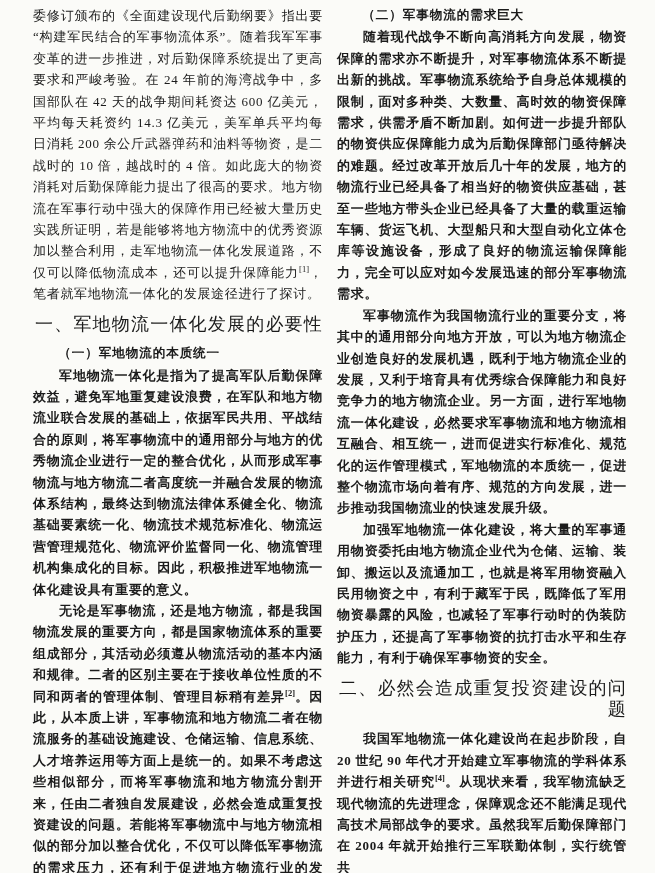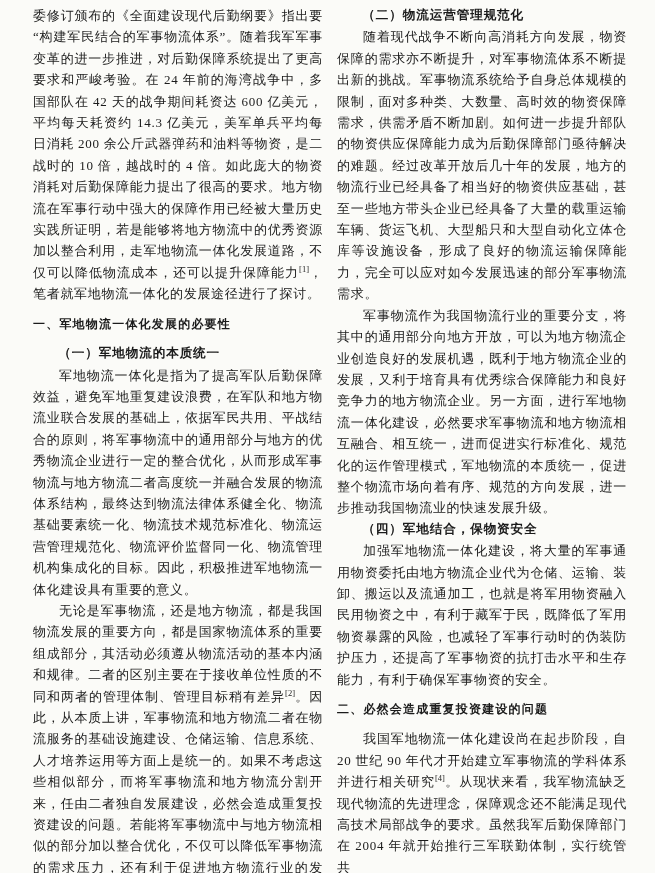--- a/index.html
+++ b/index.html
@@ -21,34 +21,34 @@
   .column {
     flex: 0 0 290px;
     width: 290px;
     font-size: 13px;
     line-height: 21.4px;
     letter-spacing: 0.7px;
     text-align: justify;
     text-justify: inter-ideograph;
   }
   .block { margin: 0; }
-  .paragraph.indent { text-indent: 2em; }
+  .paragraph.indent { text-indent: 2em; font-weight: bold; }
   .subheading {
     font-weight: bold;
     text-indent: 2em;
     font-family: "Liberation Sans", "DejaVu Sans", sans-serif;
     font-size: 12.6px;
     letter-spacing: 0.9px;
   }
   .heading {
-    font-weight: bold;
-    text-align: left;
+    font-weight: normal;
+    text-align: right;
     text-indent: 0;
     font-family: "Liberation Sans", "DejaVu Sans", sans-serif;
-    font-size: 12px;
+    font-size: 18px;
     letter-spacing: 1.2px;
     margin: 9px 0 8px 0;
   }
   sup {
     font-size: 8.5px;
     line-height: 0;
     vertical-align: super;
     letter-spacing: 0;
   }
 </style>
@@ -57,21 +57,20 @@
 
 <div class="page">
   <div class="column">
       <div class="block paragraph">委修订颁布的《全面建设现代后勤纲要》指出要“构建军民结合的军事物流体系”。随着我军军事变革的进一步推进，对后勤保障系统提出了更高要求和严峻考验。在 24 年前的海湾战争中，多国部队在 42 天的战争期间耗资达 600 亿美元，平均每天耗资约 14.3 亿美元，美军单兵平均每日消耗 200 余公斤武器弹药和油料等物资，是二战时的 10 倍，越战时的 4 倍。如此庞大的物资消耗对后勤保障能力提出了很高的要求。地方物流在军事行动中强大的保障作用已经被大量历史实践所证明，若是能够将地方物流中的优秀资源加以整合利用，走军地物流一体化发展道路，不仅可以降低物流成本，还可以提升保障能力<sup>[1]</sup>，笔者就军地物流一体化的发展途径进行了探讨。</div>
       <div class="block heading">一、军地物流一体化发展的必要性</div>
       <div class="block subheading">（一）军地物流的本质统一</div>
       <div class="block paragraph indent">军地物流一体化是指为了提高军队后勤保障效益，避免军地重复建设浪费，在军队和地方物流业联合发展的基础上，依据军民共用、平战结合的原则，将军事物流中的通用部分与地方的优秀物流企业进行一定的整合优化，从而形成军事物流与地方物流二者高度统一并融合发展的物流体系结构，最终达到物流法律体系健全化、物流基础要素统一化、物流技术规范标准化、物流运营管理规范化、物流评价监督同一化、物流管理机构集成化的目标。因此，积极推进军地物流一体化建设具有重要的意义。</div>
       <div class="block paragraph indent">无论是军事物流，还是地方物流，都是我国物流发展的重要方向，都是国家物流体系的重要组成部分，其活动必须遵从物流活动的基本内涵和规律。二者的区别主要在于接收单位性质的不同和两者的管理体制、管理目标稍有差异<sup>[2]</sup>。因此，从本质上讲，军事物流和地方物流二者在物流服务的基础设施建设、仓储运输、信息系统、人才培养运用等方面上是统一的。如果不考虑这些相似部分，而将军事物流和地方物流分割开来，任由二者独自发展建设，必然会造成重复投资建设的问题。若能将军事物流中与地方物流相似的部分加以整合优化，不仅可以降低军事物流的需求压力，还有利于促进地方物流行业的发展，进而提高军</div>
     </div>
   <div class="column">
-      <div class="block subheading">（二）物流运营管理规范化</div>
+      <div class="block subheading">（二）军事物流的需求巨大</div>
       <div class="block paragraph indent">随着现代战争不断向高消耗方向发展，物资保障的需求亦不断提升，对军事物流体系不断提出新的挑战。军事物流系统给予自身总体规模的限制，面对多种类、大数量、高时效的物资保障需求，供需矛盾不断加剧。如何进一步提升部队的物资供应保障能力成为后勤保障部门亟待解决的难题。经过改革开放后几十年的发展，地方的物流行业已经具备了相当好的物资供应基础，甚至一些地方带头企业已经具备了大量的载重运输车辆、货运飞机、大型船只和大型自动化立体仓库等设施设备，形成了良好的物流运输保障能力，完全可以应对如今发展迅速的部分军事物流需求。</div>
       <div class="block paragraph indent">军事物流作为我国物流行业的重要分支，将其中的通用部分向地方开放，可以为地方物流企业创造良好的发展机遇，既利于地方物流企业的发展，又利于培育具有优秀综合保障能力和良好竞争力的地方物流企业。另一方面，进行军地物流一体化建设，必然要求军事物流和地方物流相互融合、相互统一，进而促进实行标准化、规范化的运作管理模式，军地物流的本质统一，促进整个物流市场向着有序、规范的方向发展，进一步推动我国物流业的快速发展升级。</div>
-      <div class="block subheading">（四）军地结合，保物资安全</div>
       <div class="block paragraph indent">加强军地物流一体化建设，将大量的军事通用物资委托由地方物流企业代为仓储、运输、装卸、搬运以及流通加工，也就是将军用物资融入民用物资之中，有利于藏军于民，既降低了军用物资暴露的风险，也减轻了军事行动时的伪装防护压力，还提高了军事物资的抗打击水平和生存能力，有利于确保军事物资的安全。</div>
       <div class="block heading">二、必然会造成重复投资建设的问题</div>
       <div class="block paragraph indent">我国军地物流一体化建设尚在起步阶段，自 20 世纪 90 年代才开始建立军事物流的学科体系并进行相关研究<sup>[4]</sup>。从现状来看，我军物流缺乏现代物流的先进理念，保障观念还不能满足现代高技术局部战争的要求。虽然我军后勤保障部门在 2004 年就开始推行三军联勤体制，实行统管共</div>
     </div>
 </div>
 
 </body></html>

